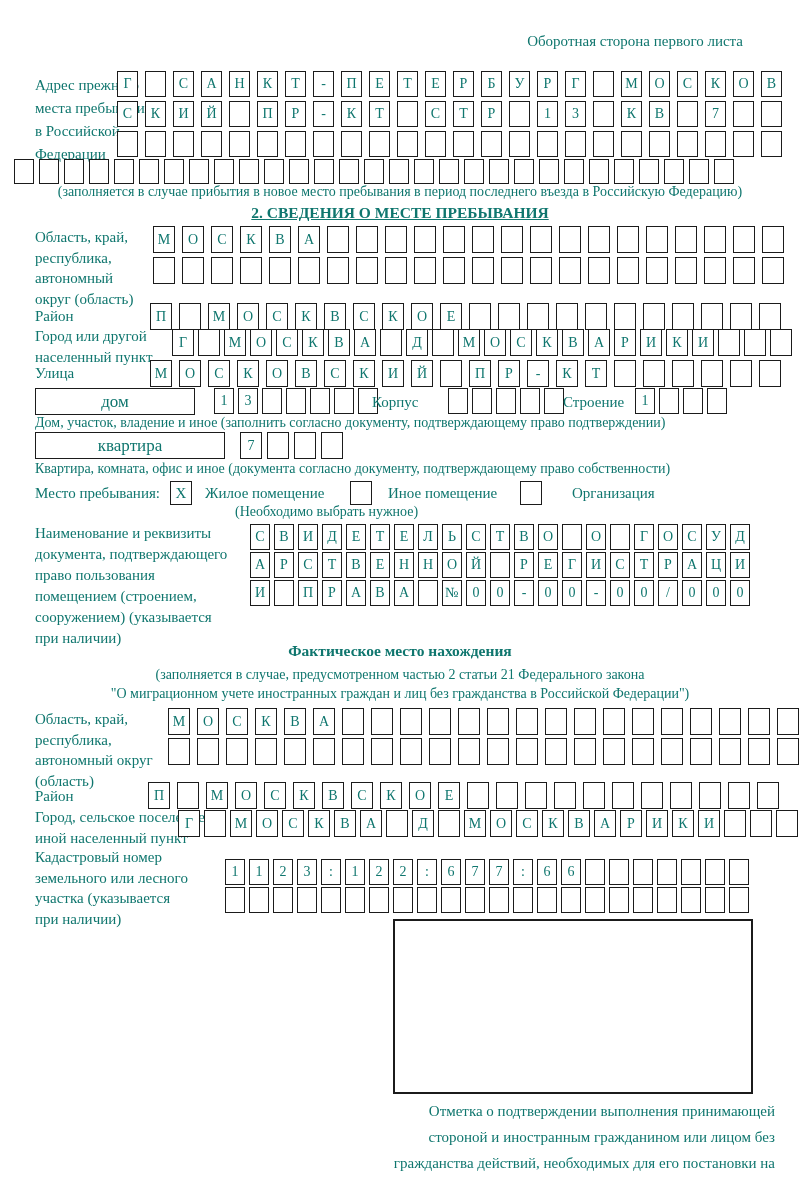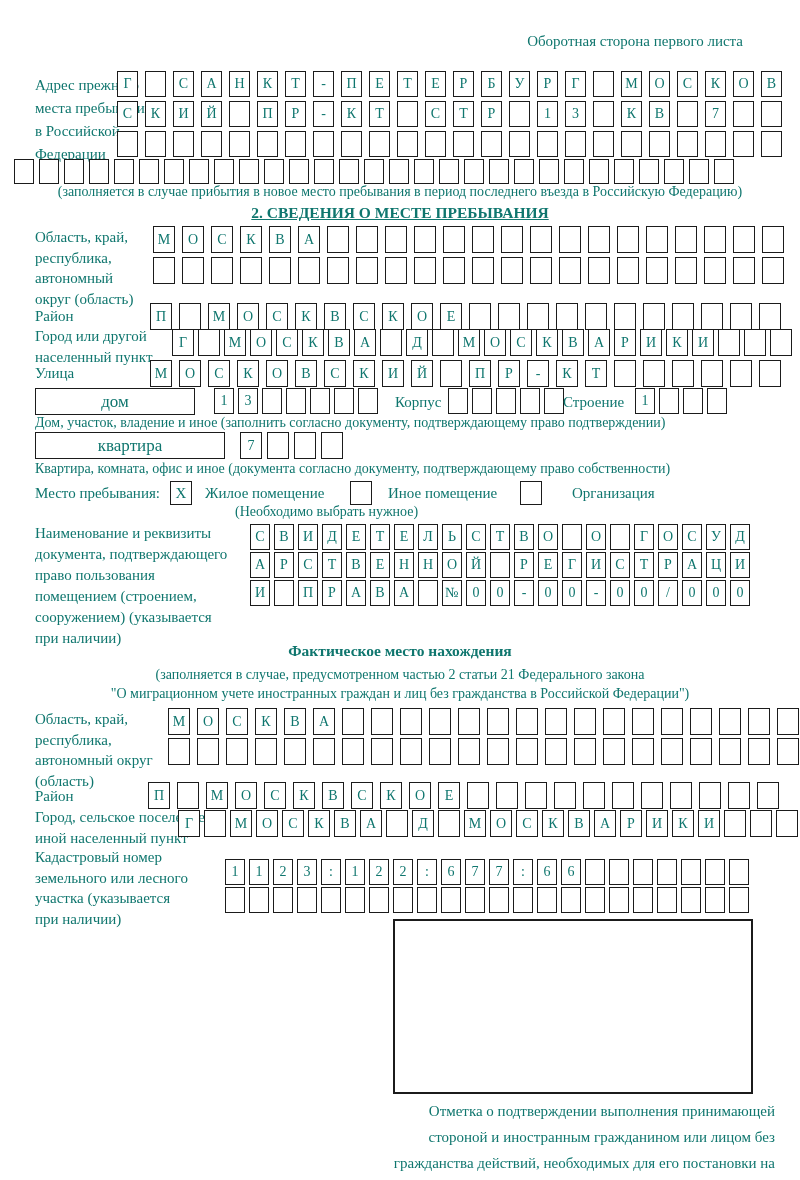--- a/index.html
+++ b/index.html
@@ -303,21 +303,21 @@
   <div class="widebox" style="left:35px; top:377px; width:160px; height:27px;">дом</div>
   <div class="cellrow cr-dm" style="left:214px; top:377px;">
       <span class="cell">1</span>
       <span class="cell">3</span>
       <span class="cell"></span>
       <span class="cell"></span>
       <span class="cell"></span>
       <span class="cell"></span>
       <span class="cell"></span>
     </div>
-  <div class="abs lbl" style="left:395px; top:381px;">Корпус</div>
+  <div class="abs lbl" style="left:372px; top:381px;">Корпус</div>
   <div class="cellrow cr-dm" style="left:448px; top:377px;">
       <span class="cell"></span>
       <span class="cell"></span>
       <span class="cell"></span>
       <span class="cell"></span>
       <span class="cell"></span>
     </div>
   <div class="abs lbl" style="left:563px; top:381px;">Строение</div>
   <div class="cellrow cr-dm" style="left:635px; top:377px;">
       <span class="cell">1</span>

